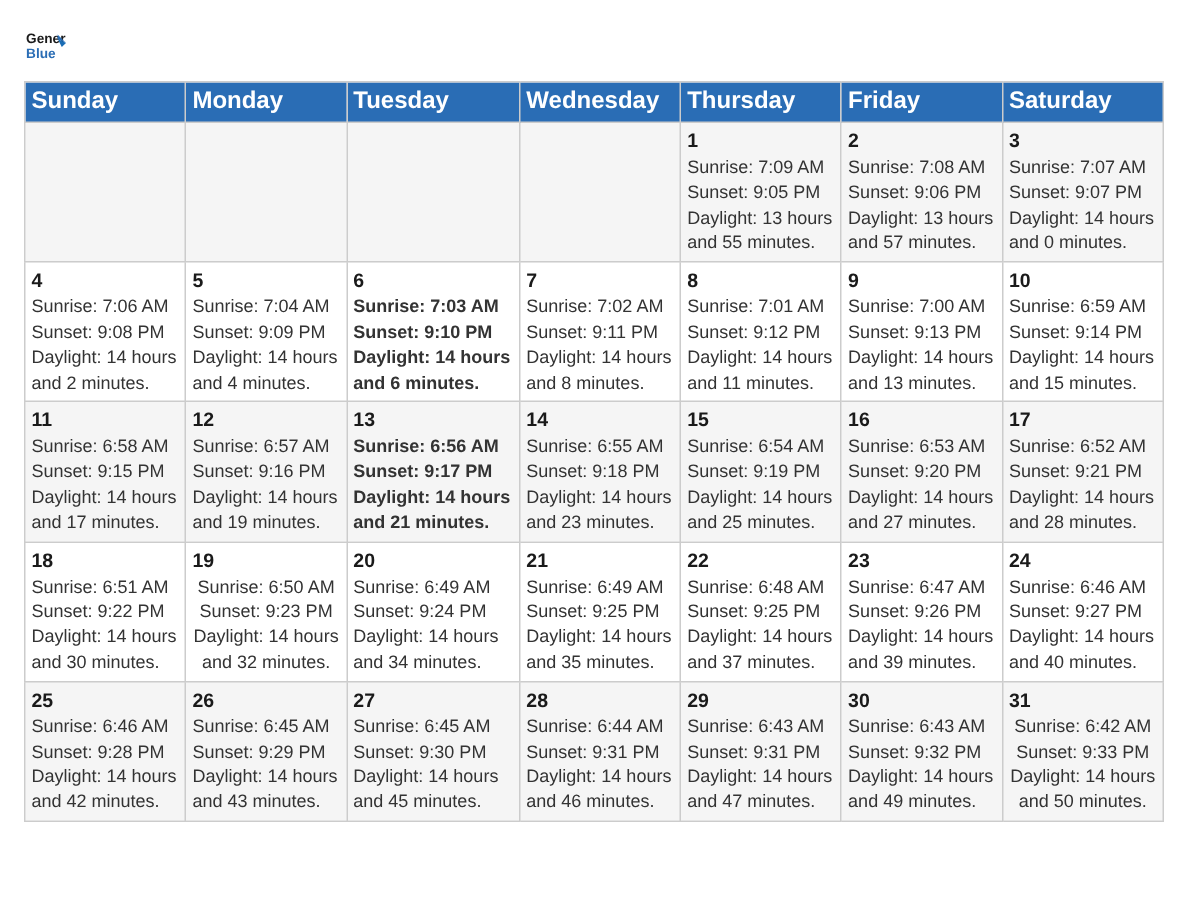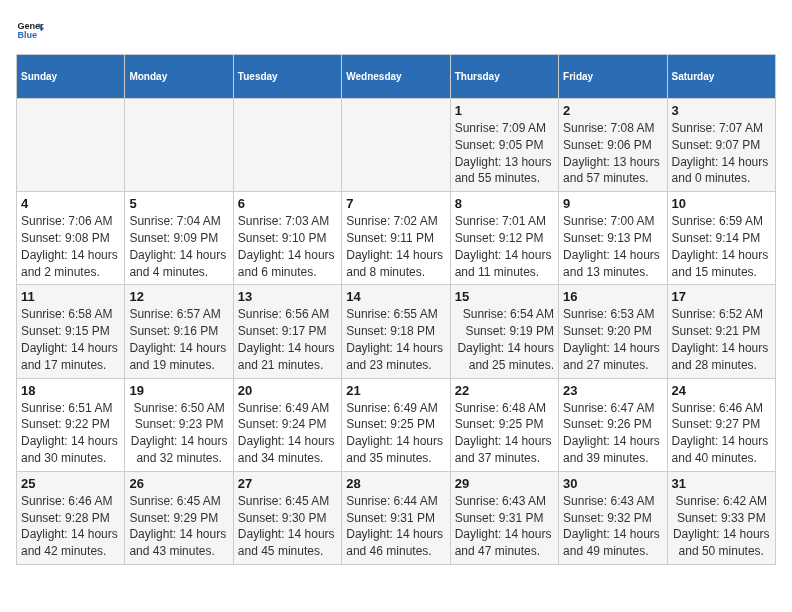--- a/index.html
+++ b/index.html
@@ -40,23 +40,23 @@
     table {
       width: 100%;
       border-collapse: collapse;
       font-size: 10px;
     }
     thead tr {
       background-color: #2a6db5;
       color: #fff;
     }
     thead th {
-      padding: 16px 4px;
+      padding: 4px 4px;
       text-align: left;
-      font-size: 10px;
+      font-size: 16px;
       font-weight: bold;
       border: 1px solid #ccc;
     }
     tbody tr {
       vertical-align: top;
     }
     tbody td {
       border: 1px solid #ccc;
       padding: 4px;
       vertical-align: top;
@@ -152,21 +152,21 @@
         </td>
         <td>
           <span class="day-number">5</span>
           <div class="day-info" style="white-space: pre-line;">Sunrise: 7:04 AM
 Sunset: 9:09 PM
 Daylight: 14 hours
 and 4 minutes.</div>
         </td>
         <td>
           <span class="day-number">6</span>
-          <div class="day-info" style="white-space: pre-line;">Sunrise: 7:03 AM
+          <div class="day-info" style="white-space: pre-line; font-weight: bold;">Sunrise: 7:03 AM
 Sunset: 9:10 PM
 Daylight: 14 hours
 and 6 minutes.</div>
         </td>
         <td>
           <span class="day-number">7</span>
           <div class="day-info" style="white-space: pre-line;">Sunrise: 7:02 AM
 Sunset: 9:11 PM
 Daylight: 14 hours
 and 8 minutes.</div>
@@ -203,35 +203,35 @@
         </td>
         <td>
           <span class="day-number">12</span>
           <div class="day-info" style="white-space: pre-line;">Sunrise: 6:57 AM
 Sunset: 9:16 PM
 Daylight: 14 hours
 and 19 minutes.</div>
         </td>
         <td>
           <span class="day-number">13</span>
-          <div class="day-info" style="white-space: pre-line;">Sunrise: 6:56 AM
+          <div class="day-info" style="white-space: pre-line; font-weight: bold;">Sunrise: 6:56 AM
 Sunset: 9:17 PM
 Daylight: 14 hours
 and 21 minutes.</div>
         </td>
         <td>
           <span class="day-number">14</span>
           <div class="day-info" style="white-space: pre-line;">Sunrise: 6:55 AM
 Sunset: 9:18 PM
 Daylight: 14 hours
 and 23 minutes.</div>
         </td>
         <td>
           <span class="day-number">15</span>
-          <div class="day-info" style="white-space: pre-line; text-align: right;">Sunrise: 6:54 AM
+          <div class="day-info" style="white-space: pre-line;">Sunrise: 6:54 AM
 Sunset: 9:19 PM
 Daylight: 14 hours
 and 25 minutes.</div>
         </td>
         <td>
           <span class="day-number">16</span>
           <div class="day-info" style="white-space: pre-line;">Sunrise: 6:53 AM
 Sunset: 9:20 PM
 Daylight: 14 hours
 and 27 minutes.</div>

